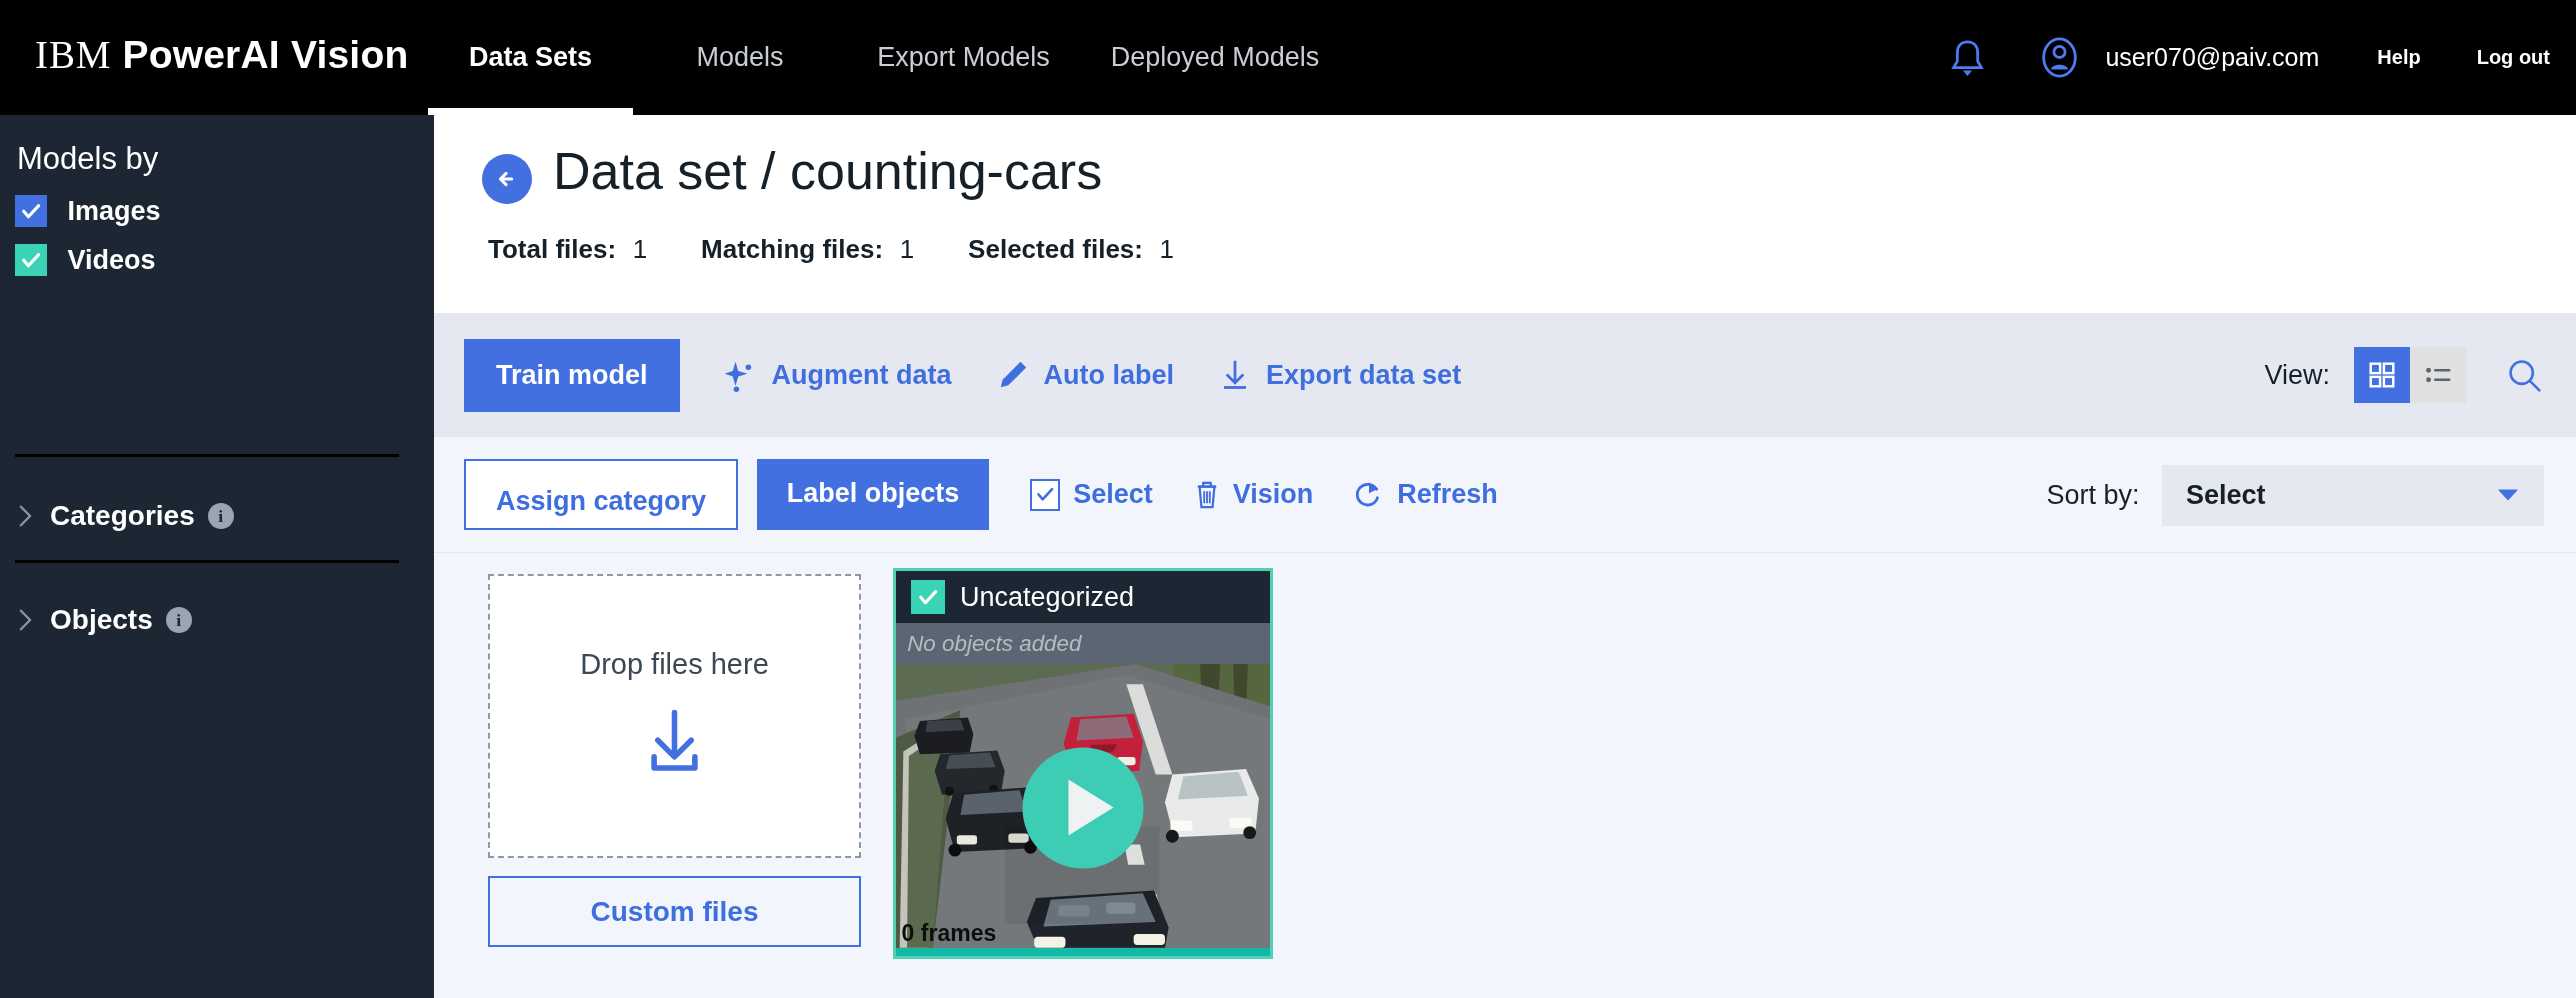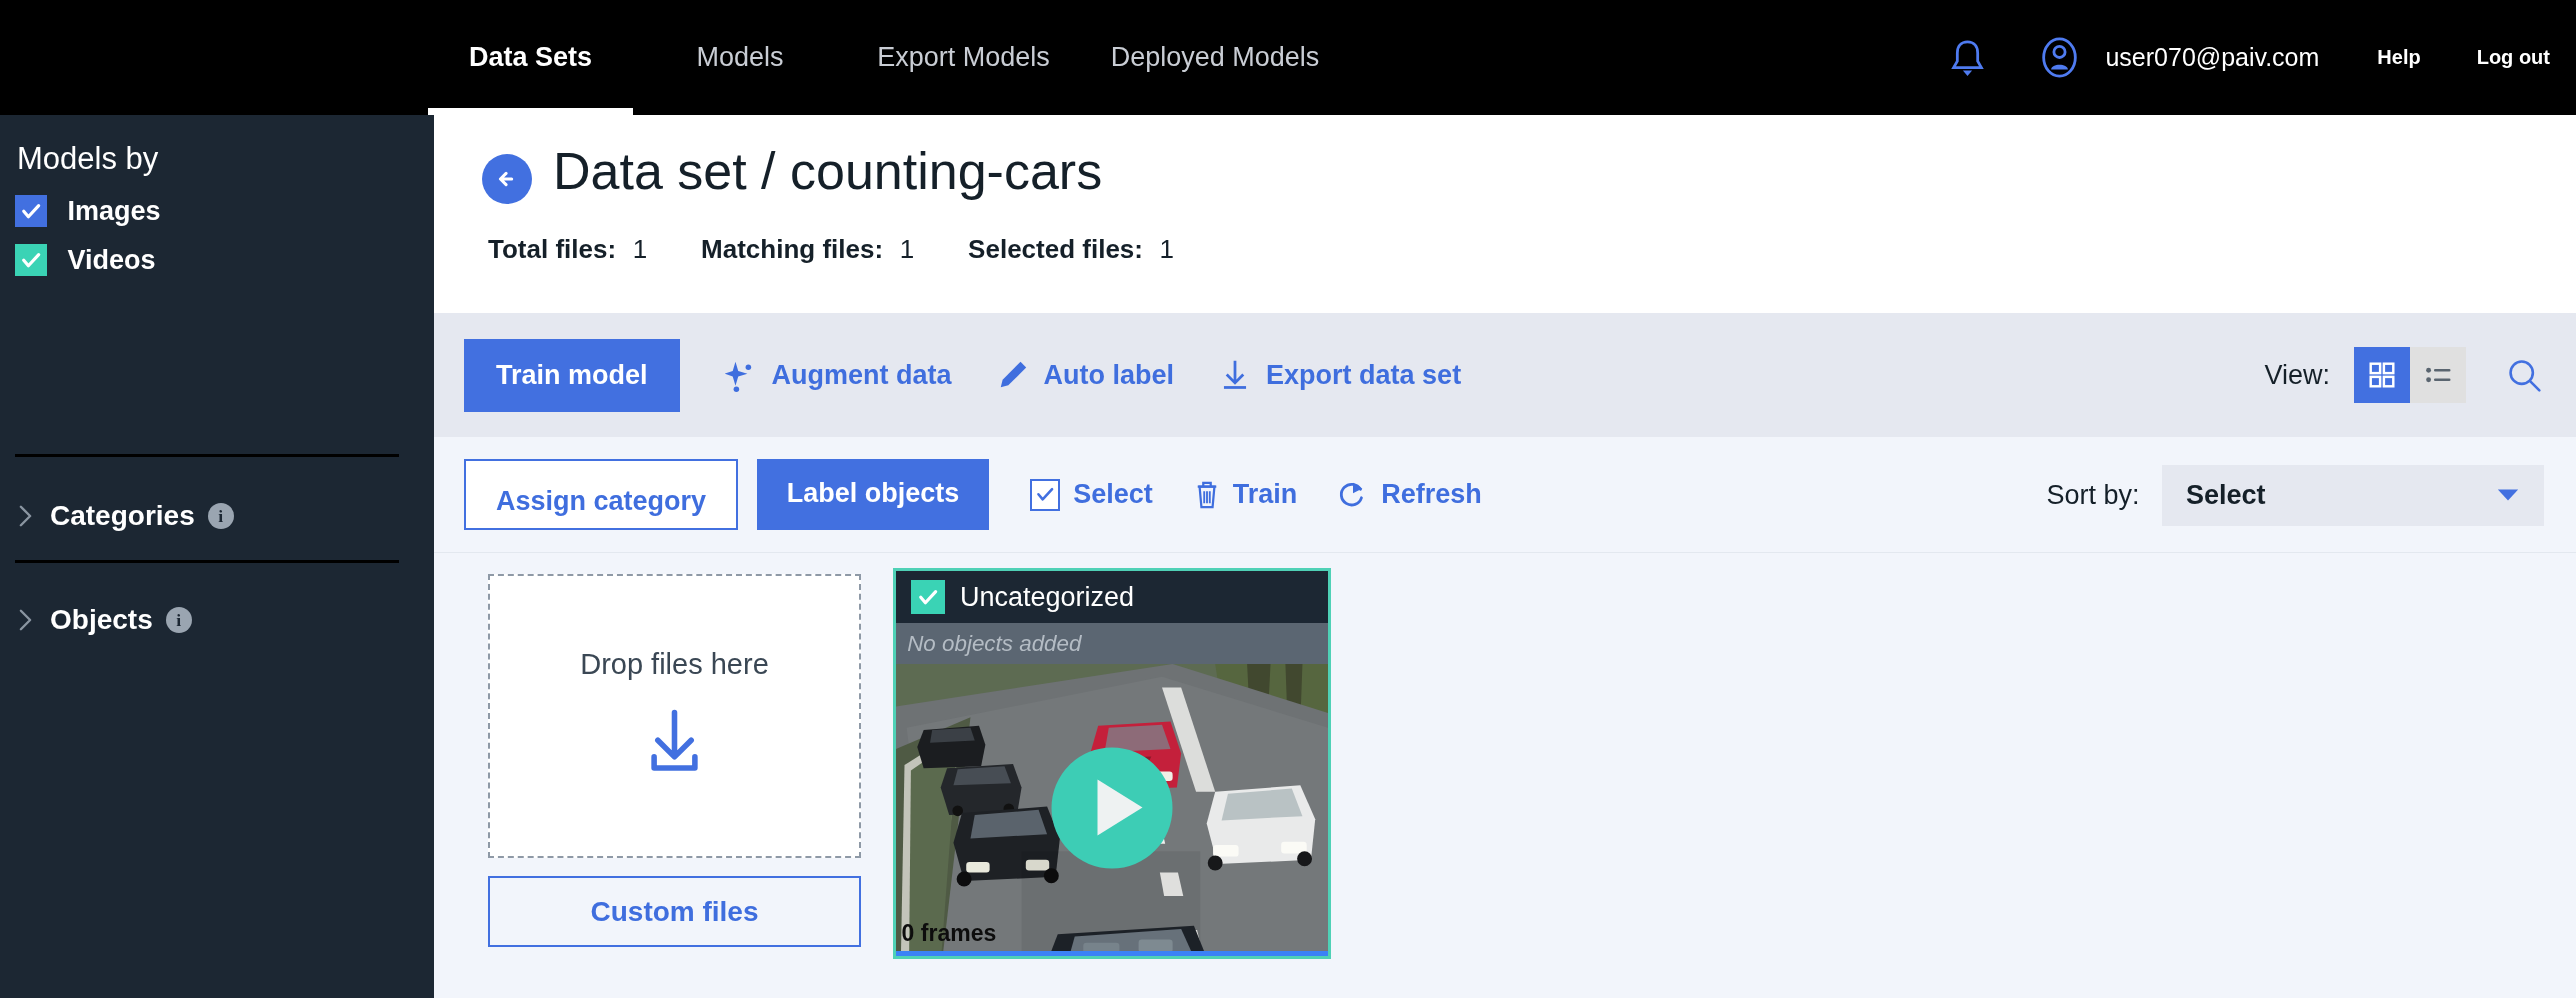--- a/index.html
+++ b/index.html
@@ -215,22 +215,22 @@
   .dz-text { font-size:29px; color:#3a4754; margin-bottom: 24px; }
   .import-btn {
     margin-top: 18.6px; width: 373px; height: 71px;
     border: 2.8px solid #4270e0; background:#f2f5fb;
     color:#3f6ede; font-size:28px; font-weight:700;
     display:flex; align-items:center; justify-content:center; cursor:pointer;
   }
 
   .card {
     position:absolute; left: 459px; top: 15px;
-    width: 438px; height: 391px;
-    border: 3.7px solid #4fd1b6; background:#3b82f6;
+    width: 380px; height: 391px;
+    border: 3.7px solid #4fd1b6; background:#14b8a6;
     overflow:hidden; cursor:pointer;
   }
   .card-head {
     height: 52px; background:#1c2733; display:flex; align-items:center;
     padding-left: 7.5px;
   }
   .card-cb {
     width: 34px; height: 34px; background:#3ad3b5;
     display:flex; align-items:center; justify-content:center; margin: 0 15px 0 7.5px;
   }
@@ -261,20 +261,24 @@
   
   .bottom-strip {
     position:absolute; left: 434px; bottom: 0; width: 2142px; height: 35px;
     background:#f2f5fb;
   }
 </style>
 </head>
 <body>
 
 <div class="header">
+  <div class="brand">
+    <span class="ibm">IBM</span>
+    <span class="prod">PowerAI Vision</span>
+  </div>
 
   <div class="nav">
     <div class="nav-item active" id="nav0">
       <span>Data Sets</span>
     </div>
     <div class="nav-item" id="nav1">
       <span>Models</span>
     </div>
     <div class="nav-item" id="nav2">
       <span>Export Models</span>
@@ -448,21 +452,21 @@
     </div>
 
     <div class="t2-action">
       <span class="ic">
         <svg width="26" height="32" viewBox="0 0 28 34">
           <path d="M4 8 L24 8 M10 8 L10 4 L18 4 L18 8" fill="none" stroke="#3f6ede" stroke-width="2.4"></path>
           <path d="M6 8 L8 30 L20 30 L22 8 Z" fill="none" stroke="#3f6ede" stroke-width="2.4"></path>
           <path d="M11 13 L11 26 M14 13 L14 26 M17 13 L17 26" stroke="#3f6ede" stroke-width="2"></path>
         </svg>
       </span>
-      <span>Train</span>
+      <span>Vision</span>
     </div>
 
     <div class="t2-action">
       <span class="ic">
         <svg width="30" height="32" viewBox="0 0 32 34">
           <path d="M24 11 A11 11 0 1 0 25 20" fill="none" stroke="#3f6ede" stroke-width="3" stroke-linecap="round"></path>
           <path d="M16 4 L26 10 L16 15" fill="#3f6ede"></path>
         </svg>
       </span>
       <span>Refresh</span>

